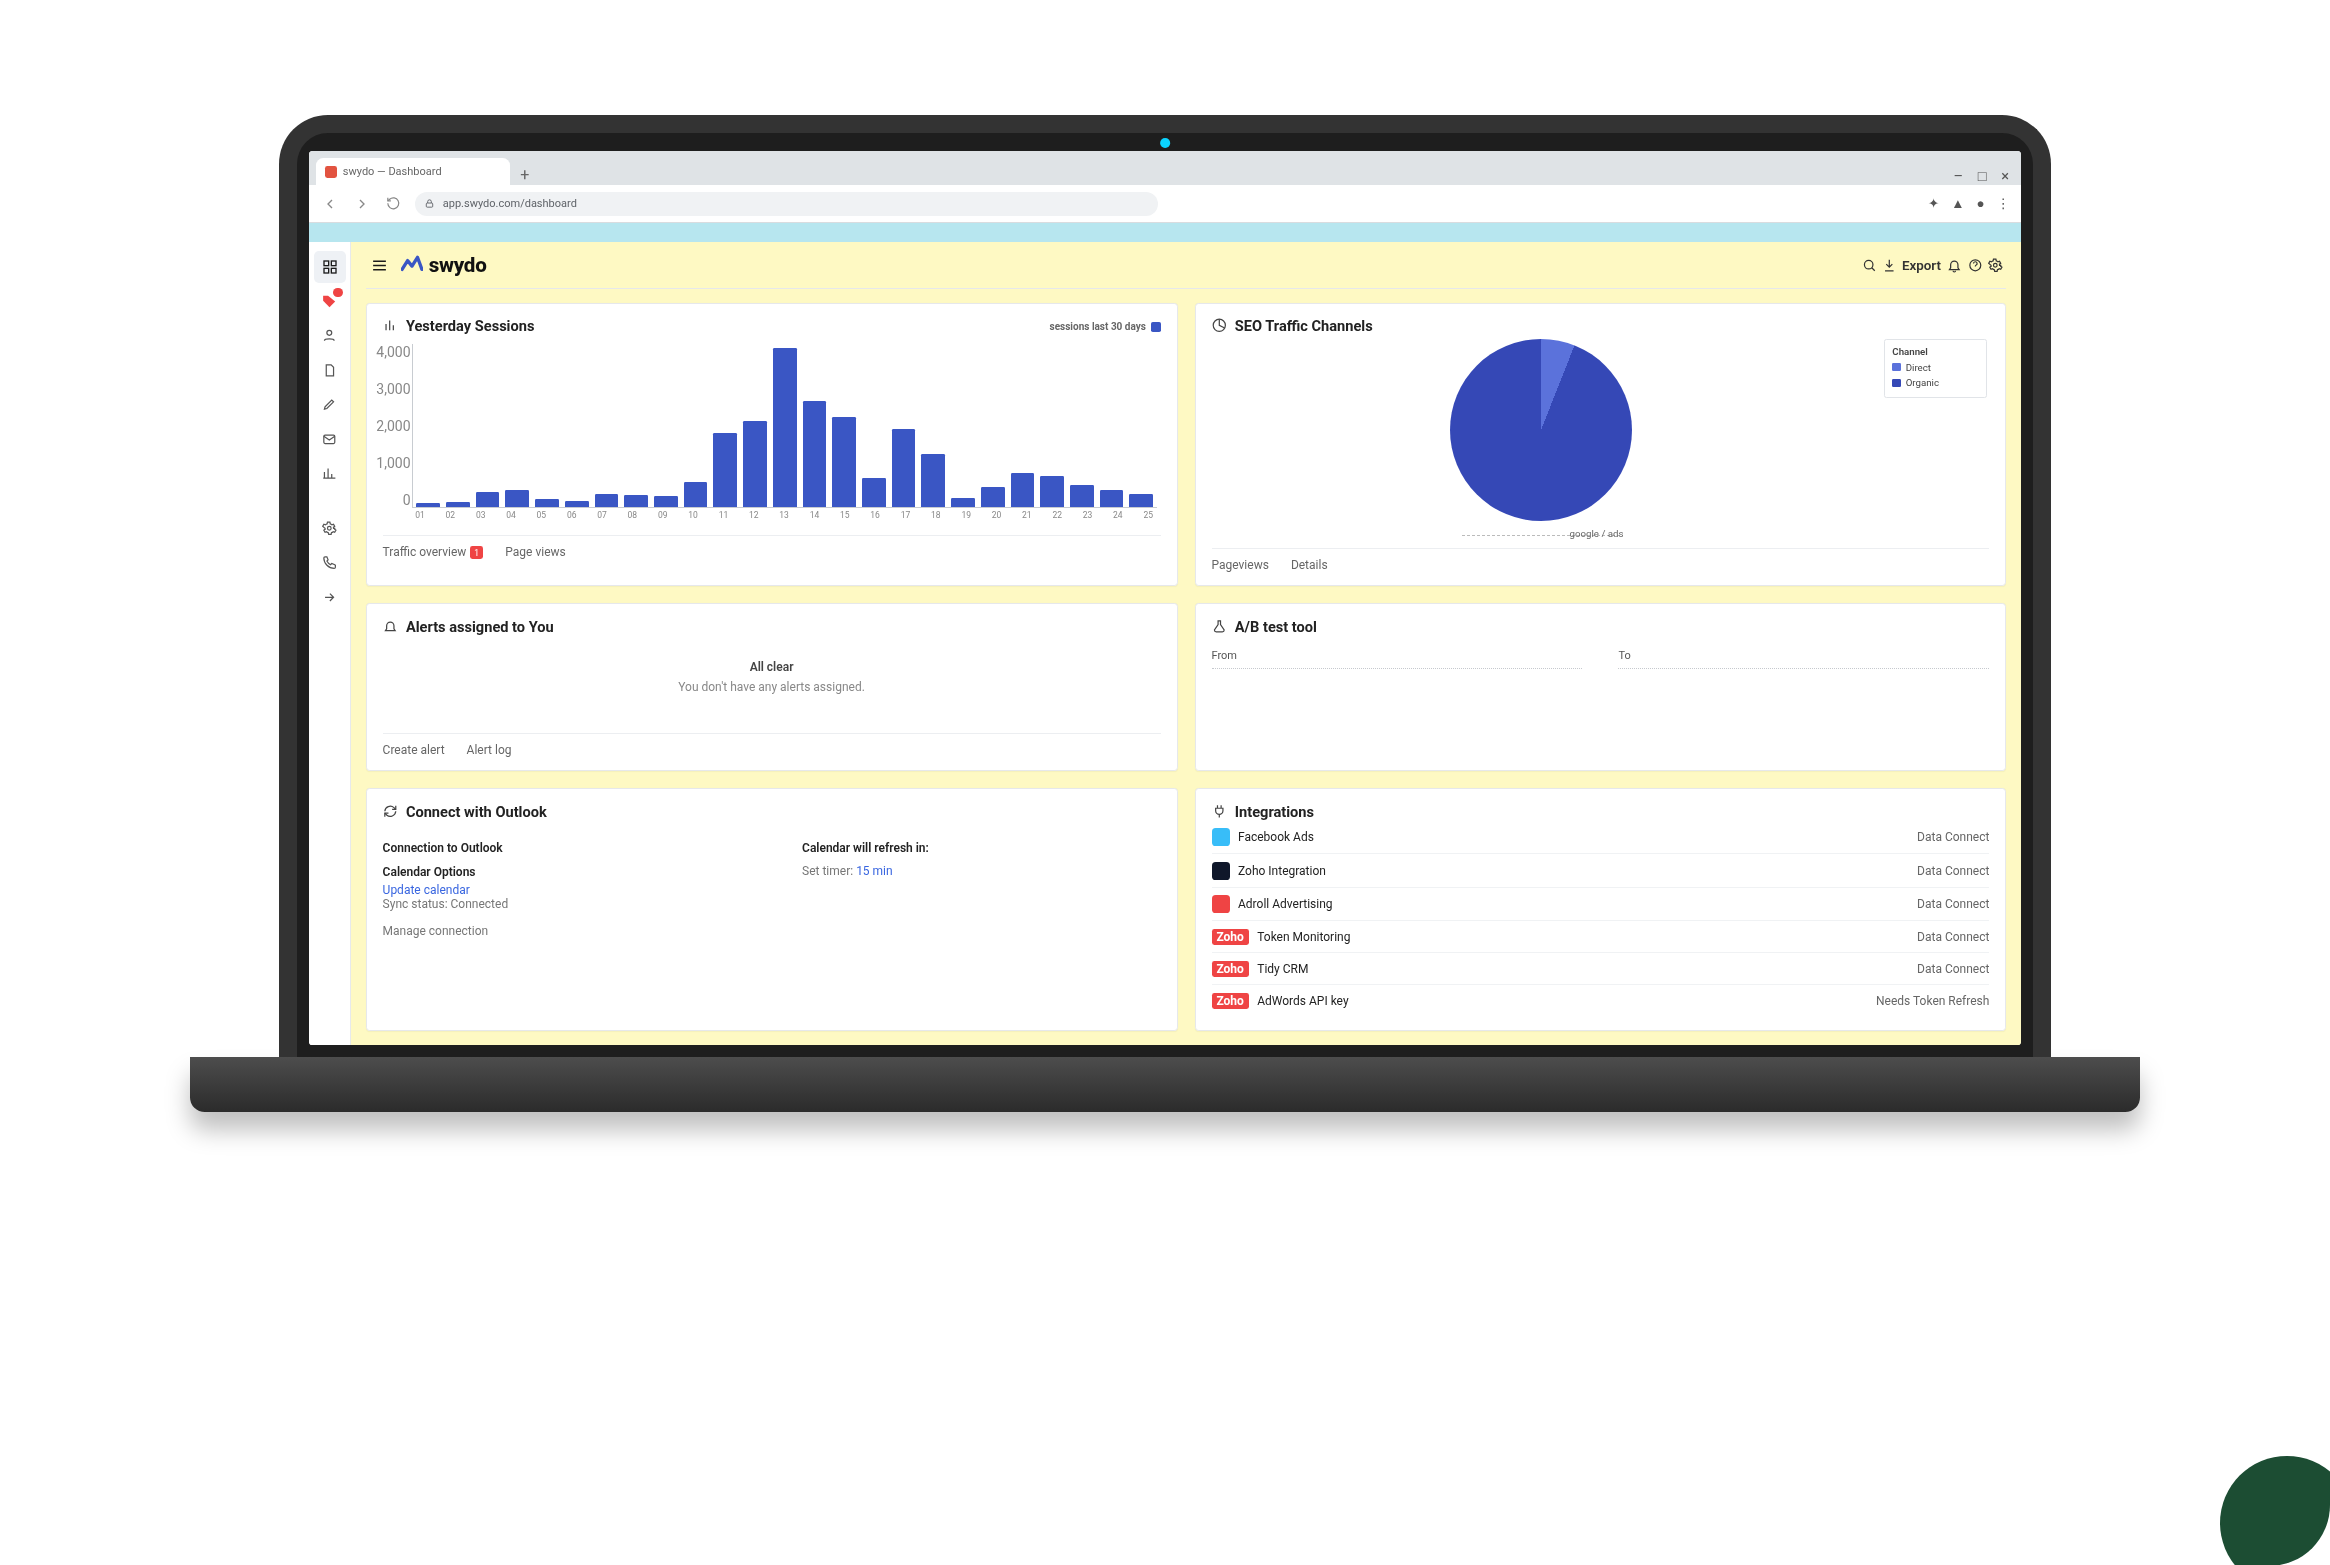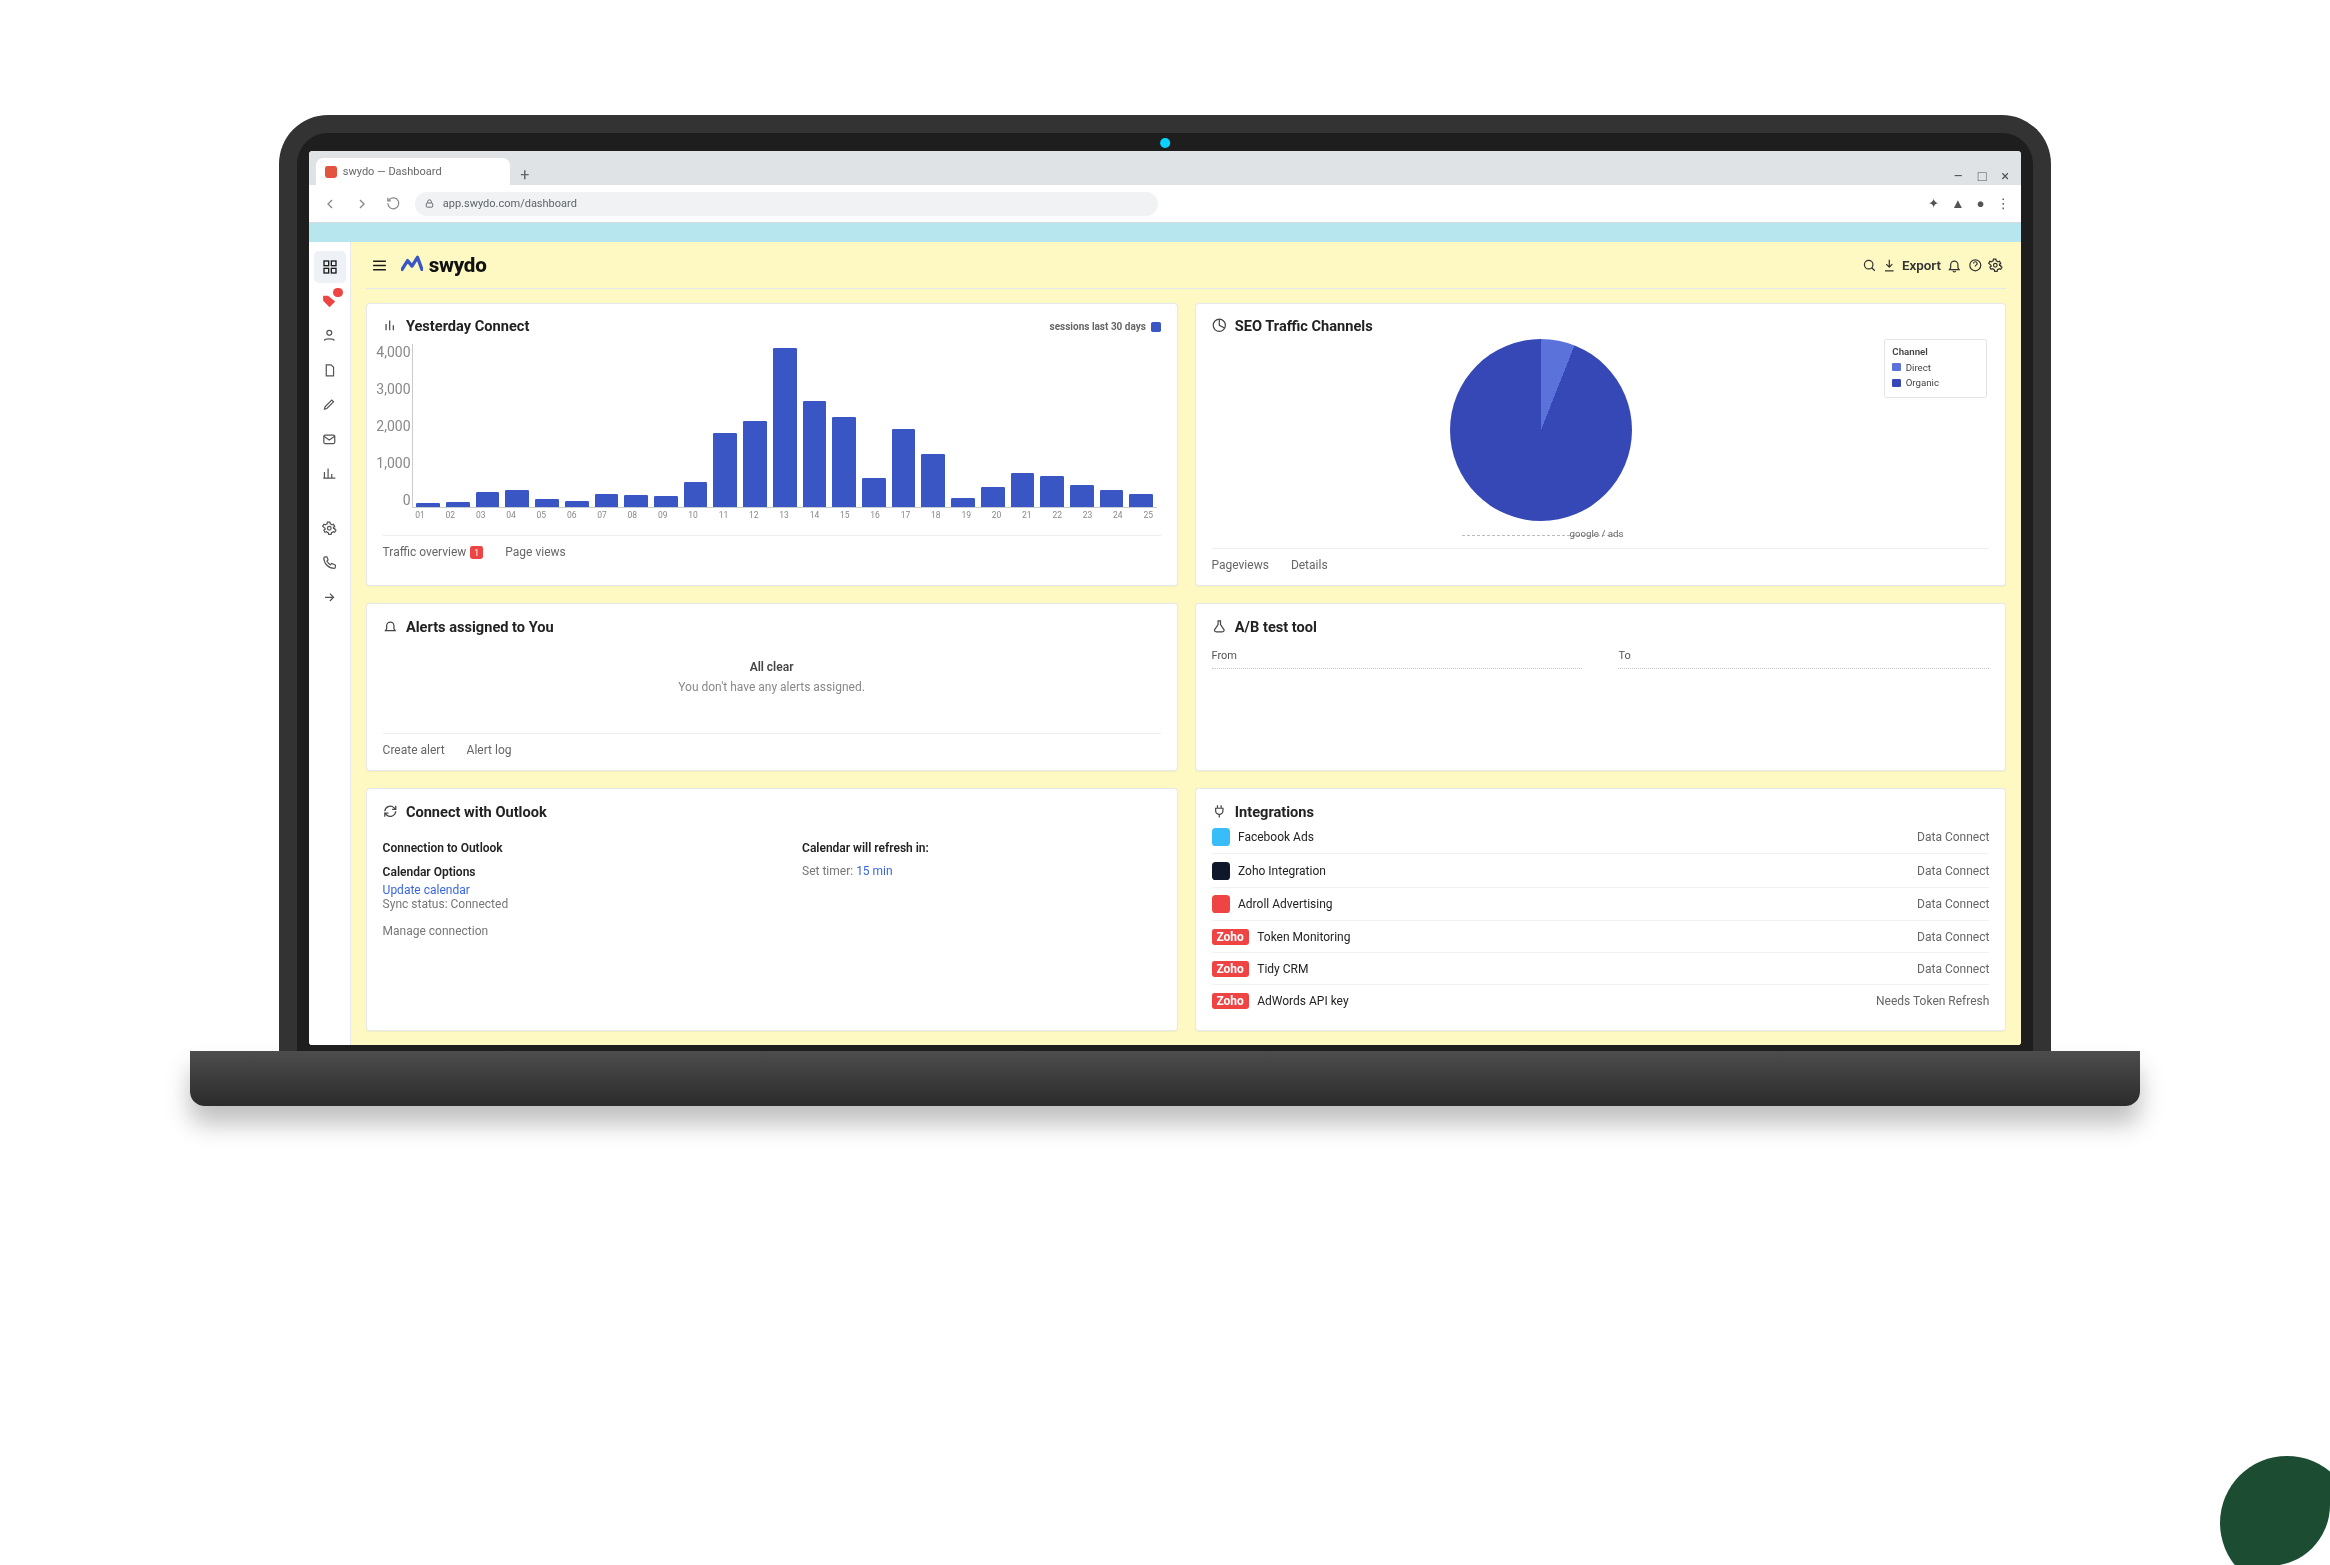--- a/index.html
+++ b/index.html
@@ -2,21 +2,21 @@
 <html style="font-size:9.7px"><head>
 <meta charset="utf-8">
 <style>
   * { box-sizing: border-box; margin: 0; padding: 0; }
   body { width: 2330px; height: 1566px; background: #ffffff; font-family: -apple-system, BlinkMacSystemFont, "Segoe UI", Roboto, Arial, sans-serif; display:flex; align-items:flex-start; justify-content:center; }
   .canvas { position: relative; width: 2330px; height: 1566px; background: #fff; border-radius: 61px; overflow: hidden; }
   .corner-leaf { position:absolute; bottom:-24px; right:-24px; width:134px; height:134px; background:#1c4d33; border-radius:50%; }
 
   
   .laptop { position:absolute; left:279px; top:115px; width:1772px; }
-  .lid { background:#1e1e1e; border:18px solid #333; border-bottom:0; border-radius:49px 49px 0 0; padding:18px 12px 6px 12px; position:relative; }
+  .lid { background:#1e1e1e; border:18px solid #333; border-bottom:0; border-radius:49px 49px 0 0; padding:18px 12px 12px 12px; position:relative; }
   .camdot { position:absolute; top:4.9px; left:50%; transform:translateX(-50%); width:9.7px; height:9.7px; background:#0bd3ff; border-radius:50%; }
   .screen { background:#f6f7f8; border-radius:3.6px; overflow:hidden; }
   .base { height:55px; background: linear-gradient(#4d4d4d,#2b2b2b); border-radius:0 0 14.6px 14.6px; box-shadow:0 18px 24px rgba(0,0,0,.25); width:110%; margin-left:-5%; }
 
   
   .tabbar { height:34px; background:#dfe3e6; display:flex; align-items:flex-end; padding-left:7.3px; gap:3.6px; }
   .tab { background:#fff; height:27px; width:194px; border-radius:7.3px 7.3px 0 0; display:flex; align-items:center; padding:0 8.5px; gap:6px; font-size:11px; color:#666; }
   .tab .favicon { width:12px; height:12px; background:#e25340; border-radius:2.4px; }
   .newtab { width:22px; height:22px; display:flex; align-items:center; justify-content:center; color:#666; font-size:16px; }
   .win-controls { margin-left:auto; display:flex; gap:14.6px; padding:0 12px; color:#555; font-size:14.6px; }
@@ -265,21 +265,21 @@
 
             <div class="grid">
 
               <div class="card">
                 <h3>
                   <span class="hicon">
                       <svg width="14.6" height="14.6" viewBox="0 0 24 24" fill="none" stroke="currentColor" stroke-width="2">
                         <path d="M5 20V10M11 20V4M17 20v-8"></path>
                       </svg>
                     </span>
-                  <span>Yesterday Connect</span>
+                  <span>Yesterday Sessions</span>
                   <span class="legend-inline">
                       <span>sessions last 30 days</span>
                       <span class="swatch"></span>
                     </span>
                 </h3>
                 <div class="barplot">
                   <div class="yaxis">
                     <span>4,000</span>
                     <span>3,000</span>
                     <span>2,000</span>

